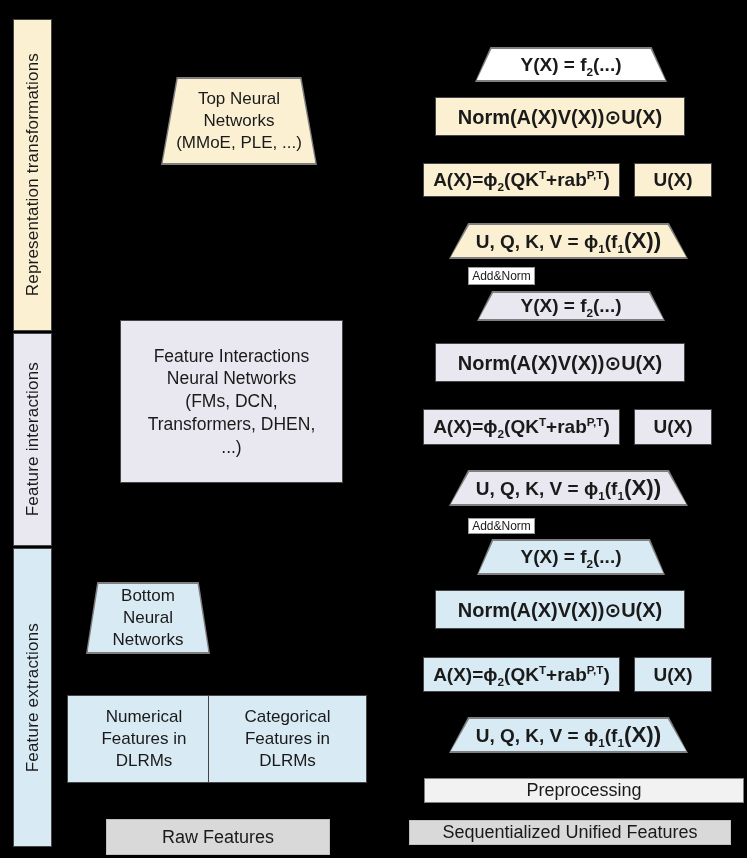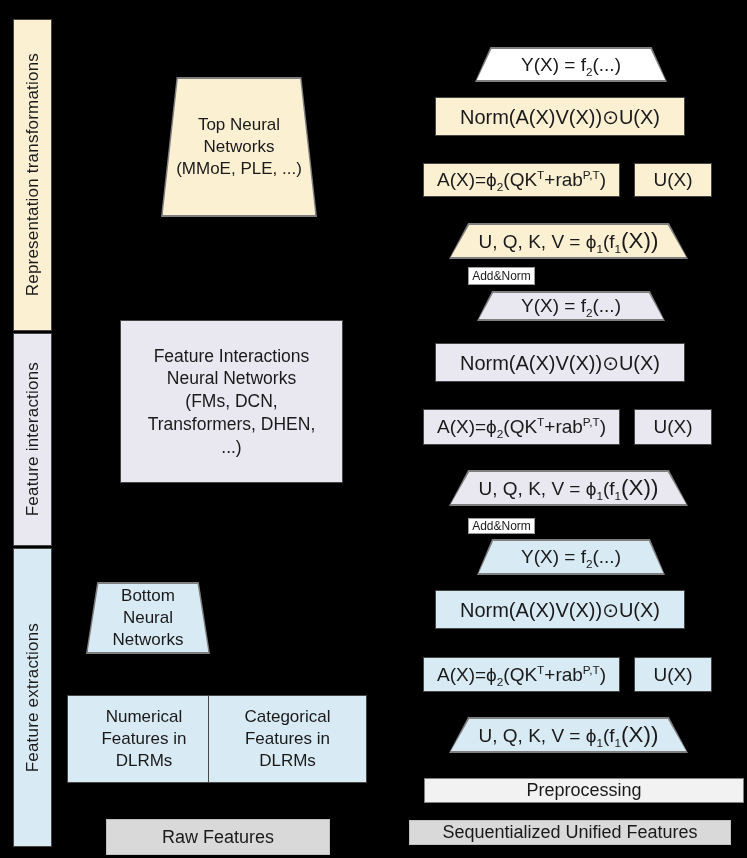--- a/index.html
+++ b/index.html
@@ -36,21 +36,21 @@
     position:absolute;
     clip-path:polygon(var(--ins) 0,calc(100% - var(--ins)) 0,100% 100%,0 100%);
   }
   .trap .t-border{inset:0;background:var(--border-mid);}
   .trap .t-fill{inset:1.6px;}
   .trap .t-text{
     position:absolute;inset:0;display:flex;align-items:center;justify-content:center;
     text-align:center;
   }
   
-  .formula{font-size:19px;white-space:nowrap;}
+  .formula{font-size:19px;white-space:nowrap;font-weight:bold;}
   .formula sub,.formula sup{font-size:0.62em;line-height:0;}
   .formula .big{font-size:1.18em;}
   .f-norm{font-size:20px;}
   .mid-label{font-size:17px;}
   .fi-label{font-size:17.5px;}
   .addnorm{
     position:absolute;box-sizing:border-box;background:var(--white);
     border:1px solid #9A9A9A;display:flex;align-items:center;justify-content:center;
     font-size:12px;
   }
@@ -67,21 +67,21 @@
   <div class="vbar fill-cream" style="left:13px;top:19px;width:39px;height:312px;">
     <span class="vtext">Representation transformations</span>
   </div>
   <div class="vbar fill-lav" style="left:13px;top:333px;width:39px;height:213px;">
     <span class="vtext">Feature interactions</span>
   </div>
   <div class="vbar fill-blue" style="left:13px;top:548px;width:39px;height:299px;">
     <span class="vtext">Feature extractions</span>
   </div>
 
-  <div class="trap" style="left:161px;top:77px;width:156px;height:140px;--ins:10%;">
+  <div class="trap" style="left:161px;top:77px;width:156px;height:88px;--ins:10%;">
     <div class="t-border"></div>
     <div class="t-fill fill-cream"></div>
     <div class="t-text mid-label multiline">Top Neural
 Networks
 (MMoE, PLE, ...)</div>
   </div>
 
   <div class="box fill-lav fi-label multiline" style="left:120px;top:320px;width:223px;height:163px;">Feature Interactions
 Neural Networks
 (FMs, DCN,

